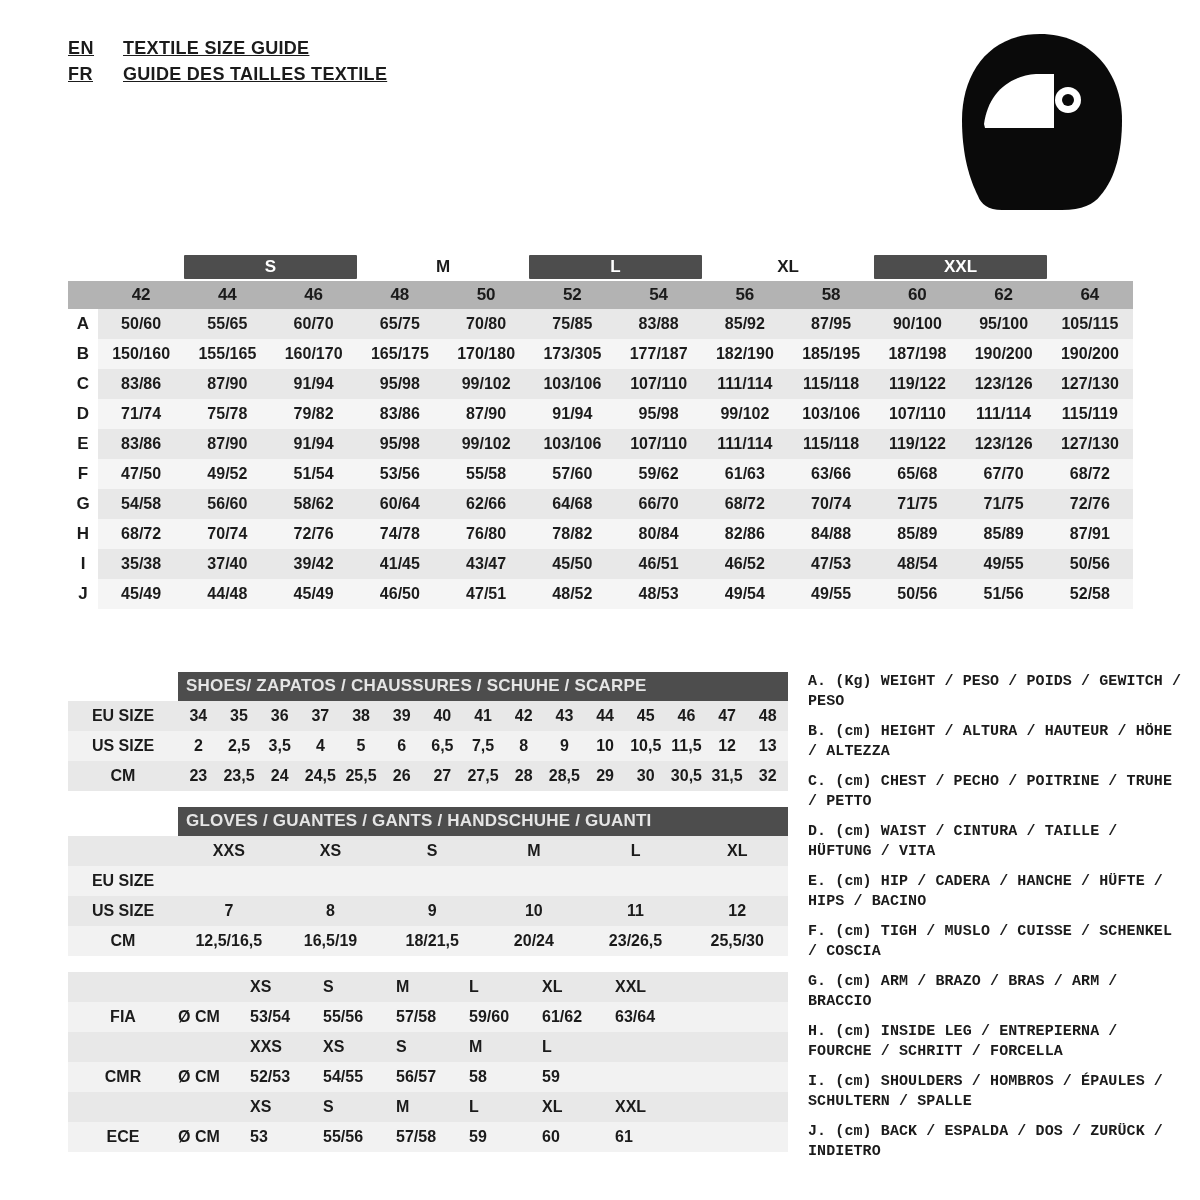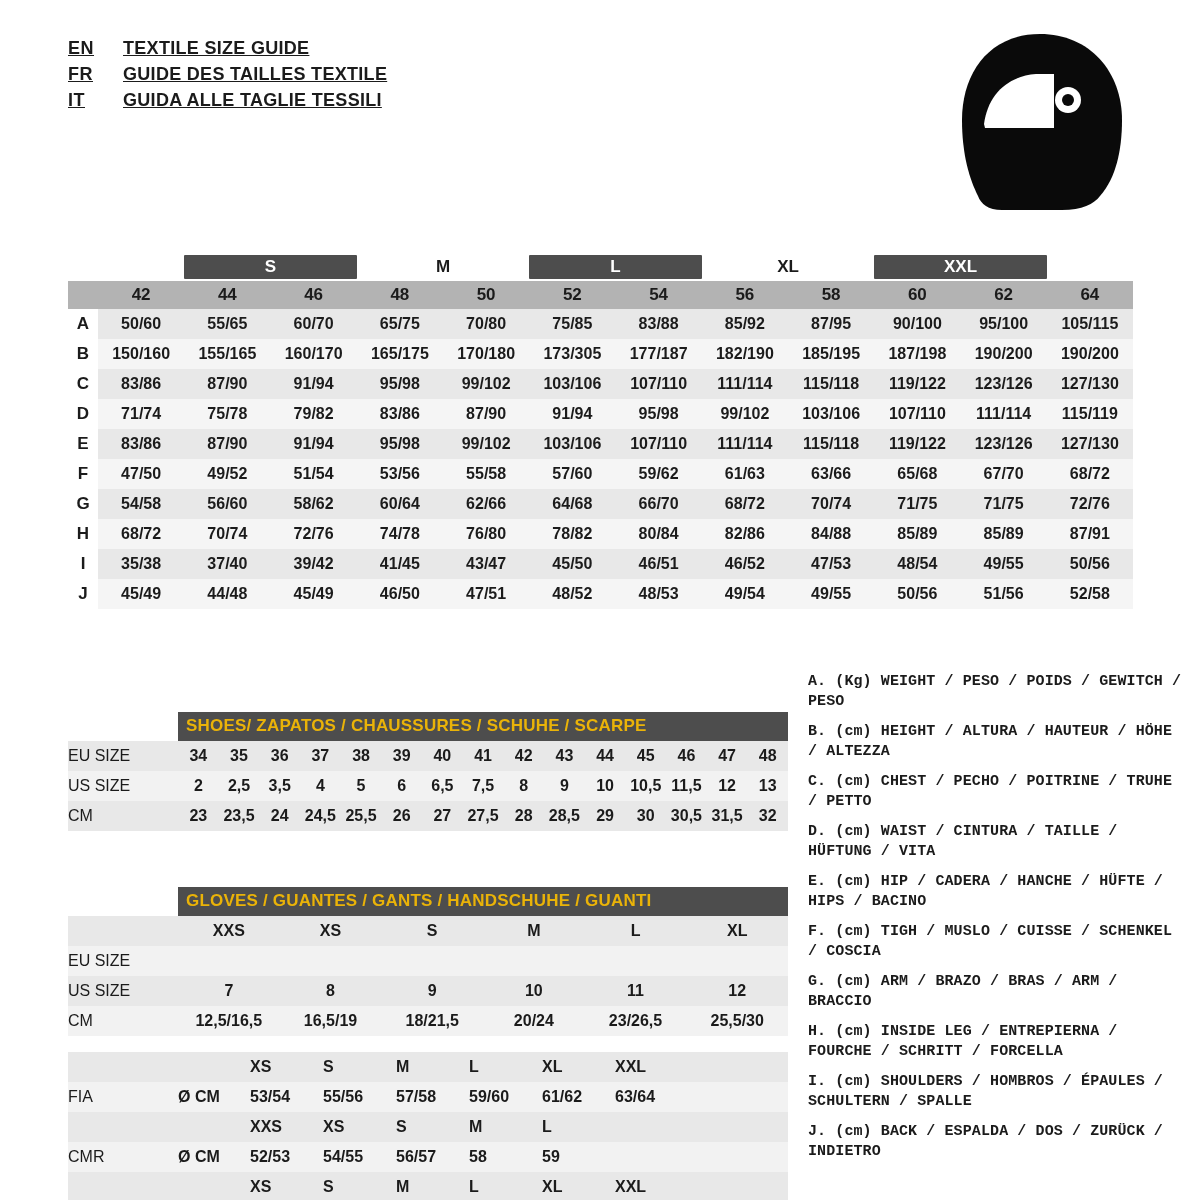--- a/index.html
+++ b/index.html
@@ -35,28 +35,28 @@
   .sz-label{
     text-align:center;font-size:17px;font-weight:bold;color:#fff;
     background:#4d4d4d;line-height:24px;height:24px;margin-top:2px;border-radius:1px;
   }
   .sz-blank{background:transparent;}
   .sz-plain{color:#1b1b1b;background:transparent;}
 
   
   .lower{position:absolute;left:68px;top:672px;width:720px;}
   .sec-title{
-    background:#4d4d4d;color:#eab308;font-size:17px;font-weight:bold;
+    background:#4d4d4d;color:#e5e5e5;font-size:17px;font-weight:bold;
     padding:4px 8px 5px 8px;margin-left:110px;width:calc(100% - 110px);
-    box-sizing:border-box;letter-spacing:.2px;margin-top:40px;
+    box-sizing:border-box;letter-spacing:.2px;
   }
   .lrow{display:flex;align-items:center;height:30px;}
   .lrow.shade{background:#e8e8e8;}
   .lrow.shade2{background:#f2f2f2;}
-  .rlabel{width:110px;font-size:16px;font-weight:normal;box-sizing:border-box;}
+  .rlabel{width:110px;font-size:16px;font-weight:bold;box-sizing:border-box;text-align:center;}
   .rcells{flex:1;display:flex;}
   .rcells span{font-size:16px;font-weight:bold;text-align:left;}
   .spacer{height:16px;}
 
   
   .shoes .rcells span{flex:1;text-align:center;}
   
   .gloves .rcells span{flex:1;text-align:center;}
   
   .helm .rcells span{text-align:left;}
@@ -71,24 +71,20 @@
 <div class="page">
 
   <div class="header">
     <div class="hdr-row">
       <div class="hdr-lang">EN</div>
       <div class="hdr-text">TEXTILE SIZE GUIDE</div>
     </div>
     <div class="hdr-row">
       <div class="hdr-lang">FR</div>
       <div class="hdr-text">GUIDE DES TAILLES TEXTILE</div>
-    </div>
-    <div class="hdr-row">
-      <div class="hdr-lang">IT</div>
-      <div class="hdr-text">GUIDA ALLE TAGLIE TESSILI</div>
     </div>
   </div>
 
   <div class="helmet">
     <svg viewBox="0 0 180 185" width="180" height="185" aria-hidden="true">
       <path d="M90 6 C40 6 12 44 12 92 C12 128 20 152 28 168 L150 168 C166 150 172 122 172 92 C172 44 140 6 90 6 Z" fill="#0a0a0a"></path>
       <path d="M34 96 C38 66 58 48 86 46 L104 46 L104 100 L35 100 Z" fill="#ffffff"></path>
       <circle cx="118" cy="72" r="13" fill="#ffffff"></circle>
       <circle cx="118" cy="72" r="6" fill="#0a0a0a"></circle>
       <path d="M28 168 L150 168 C144 176 132 182 112 182 L52 182 C38 182 31 176 28 168 Z" fill="#0a0a0a"></path>

